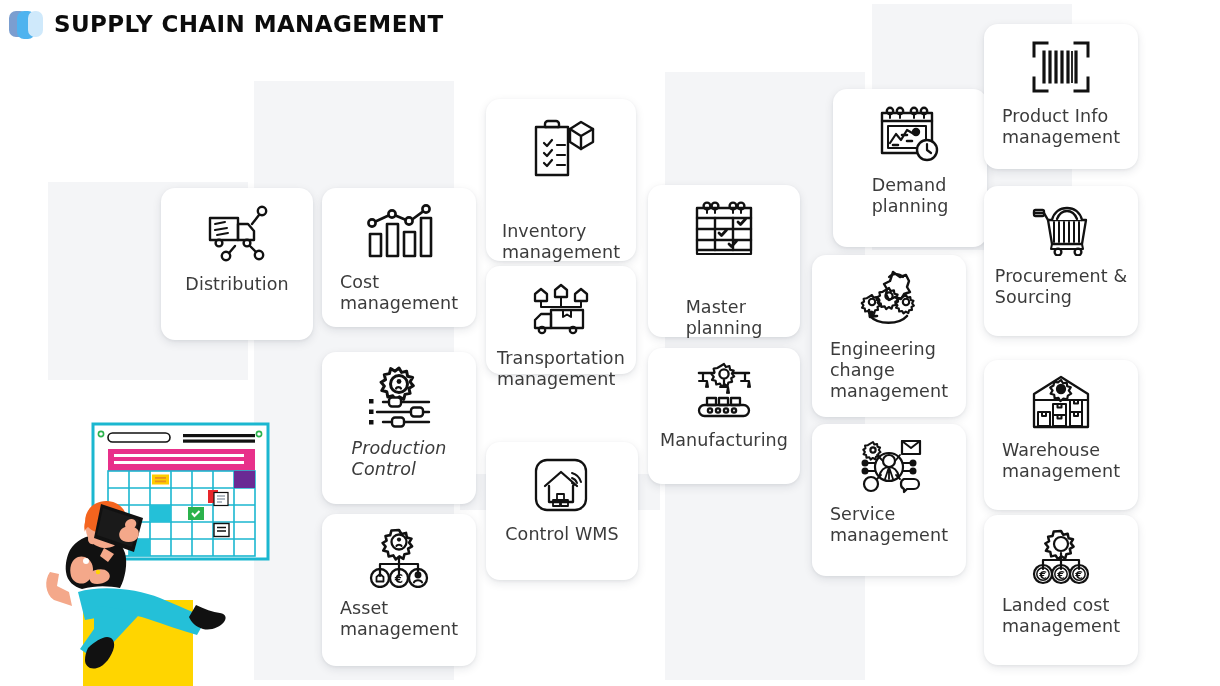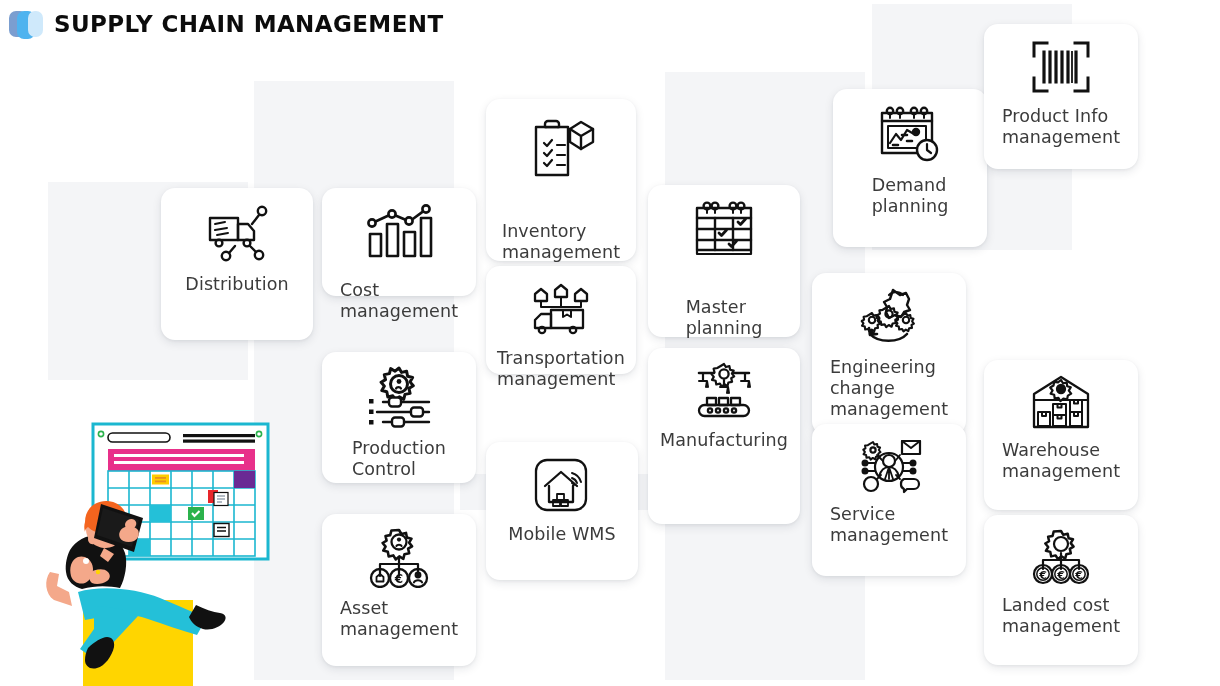--- a/index.html
+++ b/index.html
@@ -85,38 +85,38 @@
           <path d="M50 22l7-9"></path>
         <circle cx="57" cy="53" r="4.2"></circle>
           <path d="M48 44l6 6"></path>
         <circle cx="24" cy="54" r="4.2"></circle>
           <path d="M33 44l-6 7"></path>
       </svg>
     </div>
     <div class="lbl">Distribution</div>
   </div>
 
-  <div class="card" style="left:322px;top:188px;width:154px;height:108px;gap:8px;">
+  <div class="card" style="left:322px;top:188px;width:154px;height:139px;">
     <div class="icon">
       <svg width="70" height="60" viewBox="0 0 70 60" fill="none" stroke="#111" stroke-width="2.6" stroke-linecap="round" stroke-linejoin="round">
         <rect x="6" y="32" width="11" height="22"></rect>
         <rect x="23" y="22" width="11" height="32"></rect>
         <rect x="40" y="30" width="11" height="24"></rect>
         <rect x="57" y="16" width="10" height="38"></rect>
         <circle cx="8" cy="21" r="3.6" fill="#fff"></circle>
         <circle cx="28" cy="12" r="3.6" fill="#fff"></circle>
         <circle cx="45" cy="19" r="3.6" fill="#fff"></circle>
         <circle cx="62" cy="7" r="3.6" fill="#fff"></circle>
         <path d="M11.5 19.5L24.5 13.5M31.5 13.5L41.5 17.8M48.5 17.2L58.8 9.6"></path>
       </svg>
     </div>
     <div class="lbl">Cost<br>management</div>
   </div>
 
-  <div class="card" style="left:322px;top:352px;width:154px;height:131px;">
+  <div class="card" style="left:322px;top:352px;width:154px;height:152px;font-style:italic;">
     <div class="icon">
       <svg width="72" height="62" viewBox="0 0 72 62" fill="none" stroke="#111" stroke-width="2.4" stroke-linecap="round" stroke-linejoin="round">
         <g stroke-width="3">
           <path d="M36 2l2.6 4.4 5-1.2 1 5 5 1.3-2.6 4.4 3.3 3.9-4.4 2.6 1.2 5-5.1 1-1.3 5-4.4-2.6-3.9 3.3-2.6-4.4-5 1.2-1-5.1-5-1.3 2.6-4.4-3.3-3.9 4.4-2.6-1.2-5 5.1-1 1.3-5 4.4 2.6z"></path>
           <circle cx="36" cy="18" r="8.5"></circle>
         </g>
         <circle cx="36" cy="15.5" r="2.4" fill="#111" stroke="none"></circle>
         <path d="M33 22.5c.8-1.8 4.2-1.8 5 0" stroke-width="2.2"></path>
         <g stroke-width="2.4">
           <path d="M20 36h46"></path>
@@ -191,42 +191,42 @@
       <svg width="62" height="58" viewBox="0 0 62 58" fill="none" stroke="#111" stroke-width="2.3" stroke-linecap="round" stroke-linejoin="round">
         <rect x="5" y="4" width="50" height="50" rx="11"></rect>
         <path d="M14 30L30 16l16 14"></path>
         <path d="M18 30v16h24V30"></path>
         <rect x="26" y="38" width="7" height="6" stroke-width="1.8"></rect>
         <rect x="22" y="44" width="7" height="6" stroke-width="1.8"></rect>
         <rect x="30" y="44" width="7" height="6" stroke-width="1.8"></rect>
         <path d="M41 22a8 8 0 015 5M41 17a13 13 0 019 9M41 27a4 4 0 012 2" stroke-width="2"></path>
       </svg>
     </div>
-    <div class="lbl">Mobile WMS</div>
+    <div class="lbl">Control WMS</div>
   </div>
 
   <div class="card" style="left:648px;top:185px;width:152px;height:152px;gap:28px;">
     <div class="icon">
       <svg width="66" height="60" viewBox="0 0 66 60" fill="none" stroke="#111" stroke-width="2.4" stroke-linecap="round" stroke-linejoin="round">
         <rect x="6" y="9" width="54" height="42"></rect>
         <path d="M6 19h54"></path>
         <path d="M24 19v32M42 19v32M6 30h54M6 41h54"></path>
         <circle cx="16" cy="7" r="3.4"></circle>
           <circle cx="24" cy="7" r="3.4"></circle>
         <circle cx="42" cy="7" r="3.4"></circle>
           <circle cx="50" cy="7" r="3.4"></circle>
         <path d="M16 10.4V14M24 10.4V14M42 10.4V14M50 10.4V14" stroke-width="2"></path>
         <path d="M47 23l2.5 2.5 5-5.5M28 34l2.5 2.5 5-5.5M38 45l2.5 2.5 5-5.5" stroke-width="2.8"></path>
         <path d="M6 51h54v4H6z" stroke-width="2.2"></path>
       </svg>
     </div>
     <div class="lbl">Master<br>planning</div>
   </div>
 
-  <div class="card" style="left:648px;top:348px;width:152px;height:176px;">
+  <div class="card" style="left:648px;top:348px;width:152px;height:136px;">
     <div class="icon">
       <svg width="70" height="58" viewBox="0 0 70 58" fill="none" stroke="#111" stroke-width="2.3" stroke-linecap="round" stroke-linejoin="round">
         <path d="M35 2l1.8 3 3.6-.9.7 3.6 3.6.9-1.8 3 2.3 2.8-3 1.8.9 3.6-3.7.7-.9 3.6-3-1.8-2.8 2.3-1.8-3-3.6.9-.7-3.7-3.6-.9 1.8-3-2.3-2.8 3-1.8-.9-3.6 3.7-.7z" stroke-width="2.2"></path>
         <circle cx="35" cy="12" r="4.6"></circle>
         <path d="M10 11h15M45 11h15" stroke-width="2.6"></path>
         <path d="M14 11v8M56 11v8M35 18v7" stroke-width="2.2"></path>
         <path d="M10 19h8l-1 6M18 19l1 6M52 19h8l-1 6M60 19l1 6M31 25h8l-1 6M39 25l1 6" stroke-width="2"></path>
         <rect x="18" y="36" width="9" height="7"></rect>
           <rect x="30" y="36" width="9" height="7"></rect>
           <rect x="42" y="36" width="9" height="7"></rect>
@@ -254,21 +254,21 @@
         <path d="M14 40l6-9 5 6 6-10 7 4" stroke-width="2.2"></path>
         <circle cx="40" cy="29" r="3" fill="#111"></circle>
         <path d="M17 42h5M26 32h5M31 38h5" stroke-width="2.6"></path>
         <circle cx="51" cy="47" r="10" fill="#fff"></circle>
         <path d="M51 41v6l4 3" stroke-width="2.2"></path>
       </svg>
     </div>
     <div class="lbl">Demand<br>planning</div>
   </div>
 
-  <div class="card" style="left:812px;top:273px;width:154px;height:162px;">
+  <div class="card" style="left:812px;top:255px;width:154px;height:162px;">
     <div class="icon">
       <svg width="72" height="60" viewBox="0 0 72 60" fill="none" stroke="#111" stroke-width="2.2" stroke-linecap="round" stroke-linejoin="round">
         <path d="M40 3l7 5 6-2 3 6-2 6 3 5-6 2-3 5-6-2-6 3-3-6 1-5-3-5 6-3z" stroke-width="2.4"></path>
         <path d="M36 8c4-4 10-4 14 0" stroke-width="2.2"></path>
         <g stroke-width="2.2">
           <path d="M36 19l1.6 3 3.3-.6.5 3.3 3.2.9-1.6 2.9 2.1 2.6-2.8 1.6.6 3.3-3.3.5-1 3.2-2.8-1.7-2.6 2.1-1.6-2.8-3.3.6-.5-3.3-3.2-1 1.7-2.8-2.1-2.6 2.8-1.6-.6-3.3 3.3-.5z"></path>
           <circle cx="36" cy="27" r="3.6"></circle>
         </g>
         <g stroke-width="2.1">
           <path d="M19 26l1.4 2.6 2.9-.5.4 2.9 2.8.8-1.4 2.5 1.8 2.3-2.4 1.4.5 2.9-2.9.4-.8 2.8-2.5-1.5-2.3 1.8-1.4-2.4-2.9.5-.4-2.9-2.8-.8 1.5-2.5-1.8-2.3 2.4-1.4-.5-2.9 2.9-.4z"></path>
@@ -314,20 +314,38 @@
         <path d="M4 18V5h13M58 18V5H45M4 40v13h13M58 40v13H45"></path>
         <g stroke-width="3.2">
           <path d="M14 14v30M20 14v30M26 14v30M32 14v30M38 14v30M46 14v30"></path>
         </g>
         <path d="M42 14v30" stroke-width="1.8"></path>
       </svg>
     </div>
     <div class="lbl">Product Info<br>management</div>
   </div>
 
+  <div class="card" style="left:984px;top:186px;width:154px;height:150px;">
+    <div class="icon">
+      <svg width="66" height="56" viewBox="0 0 66 56" fill="none" stroke="#111" stroke-width="2.3" stroke-linecap="round" stroke-linejoin="round">
+        <path d="M20 20h38l-4 24H24z"></path>
+        <path d="M20 20L16 13H6" stroke-width="2.4"></path>
+        <rect x="6" y="10" width="10" height="6" rx="1.5"></rect>
+        <path d="M24 44l-1 5h32l-1-5" stroke-width="2"></path>
+        <circle cx="30" cy="52" r="3.4"></circle>
+          <circle cx="50" cy="52" r="3.4"></circle>
+        <g stroke-width="2">
+          <path d="M26 22v20M31 22v20M36 22v20M41 22v20M46 22v20M51 22v20"></path>
+        </g>
+        <path d="M24 20c2-8 8-12 15-12s13 4 15 12" stroke-width="2.3" fill="#fff"></path>
+        <path d="M29 19c2-5 6-8 10-8s8 3 10 8"></path>
+      </svg>
+    </div>
+    <div class="lbl">Procurement &amp;<br>Sourcing</div>
+  </div>
 
   <div class="card" style="left:984px;top:360px;width:154px;height:150px;">
     <div class="icon">
       <svg width="66" height="56" viewBox="0 0 66 56" fill="none" stroke="#111" stroke-width="2.3" stroke-linecap="round" stroke-linejoin="round">
         <path d="M6 20L33 3l27 17v33H6z"></path>
         <path d="M6 26h54" stroke-width="2"></path>
         <path d="M33 6l2 3.3 3.7-.8.5 3.8 3.6 1-2 3.3 2.4 3-3.3 2-.8 3.7-3.7-.6-3 2.4-2-3.3-3.7.8-.5-3.8-3.6-1 2-3.3-2.4-3 3.3-2 .8-3.7 3.7.6z" stroke-width="2.2" fill="#fff"></path>
         <circle cx="33" cy="15" r="4" fill="#111"></circle>
         <g stroke-width="2">
           <rect x="10" y="38" width="12" height="14"></rect>

